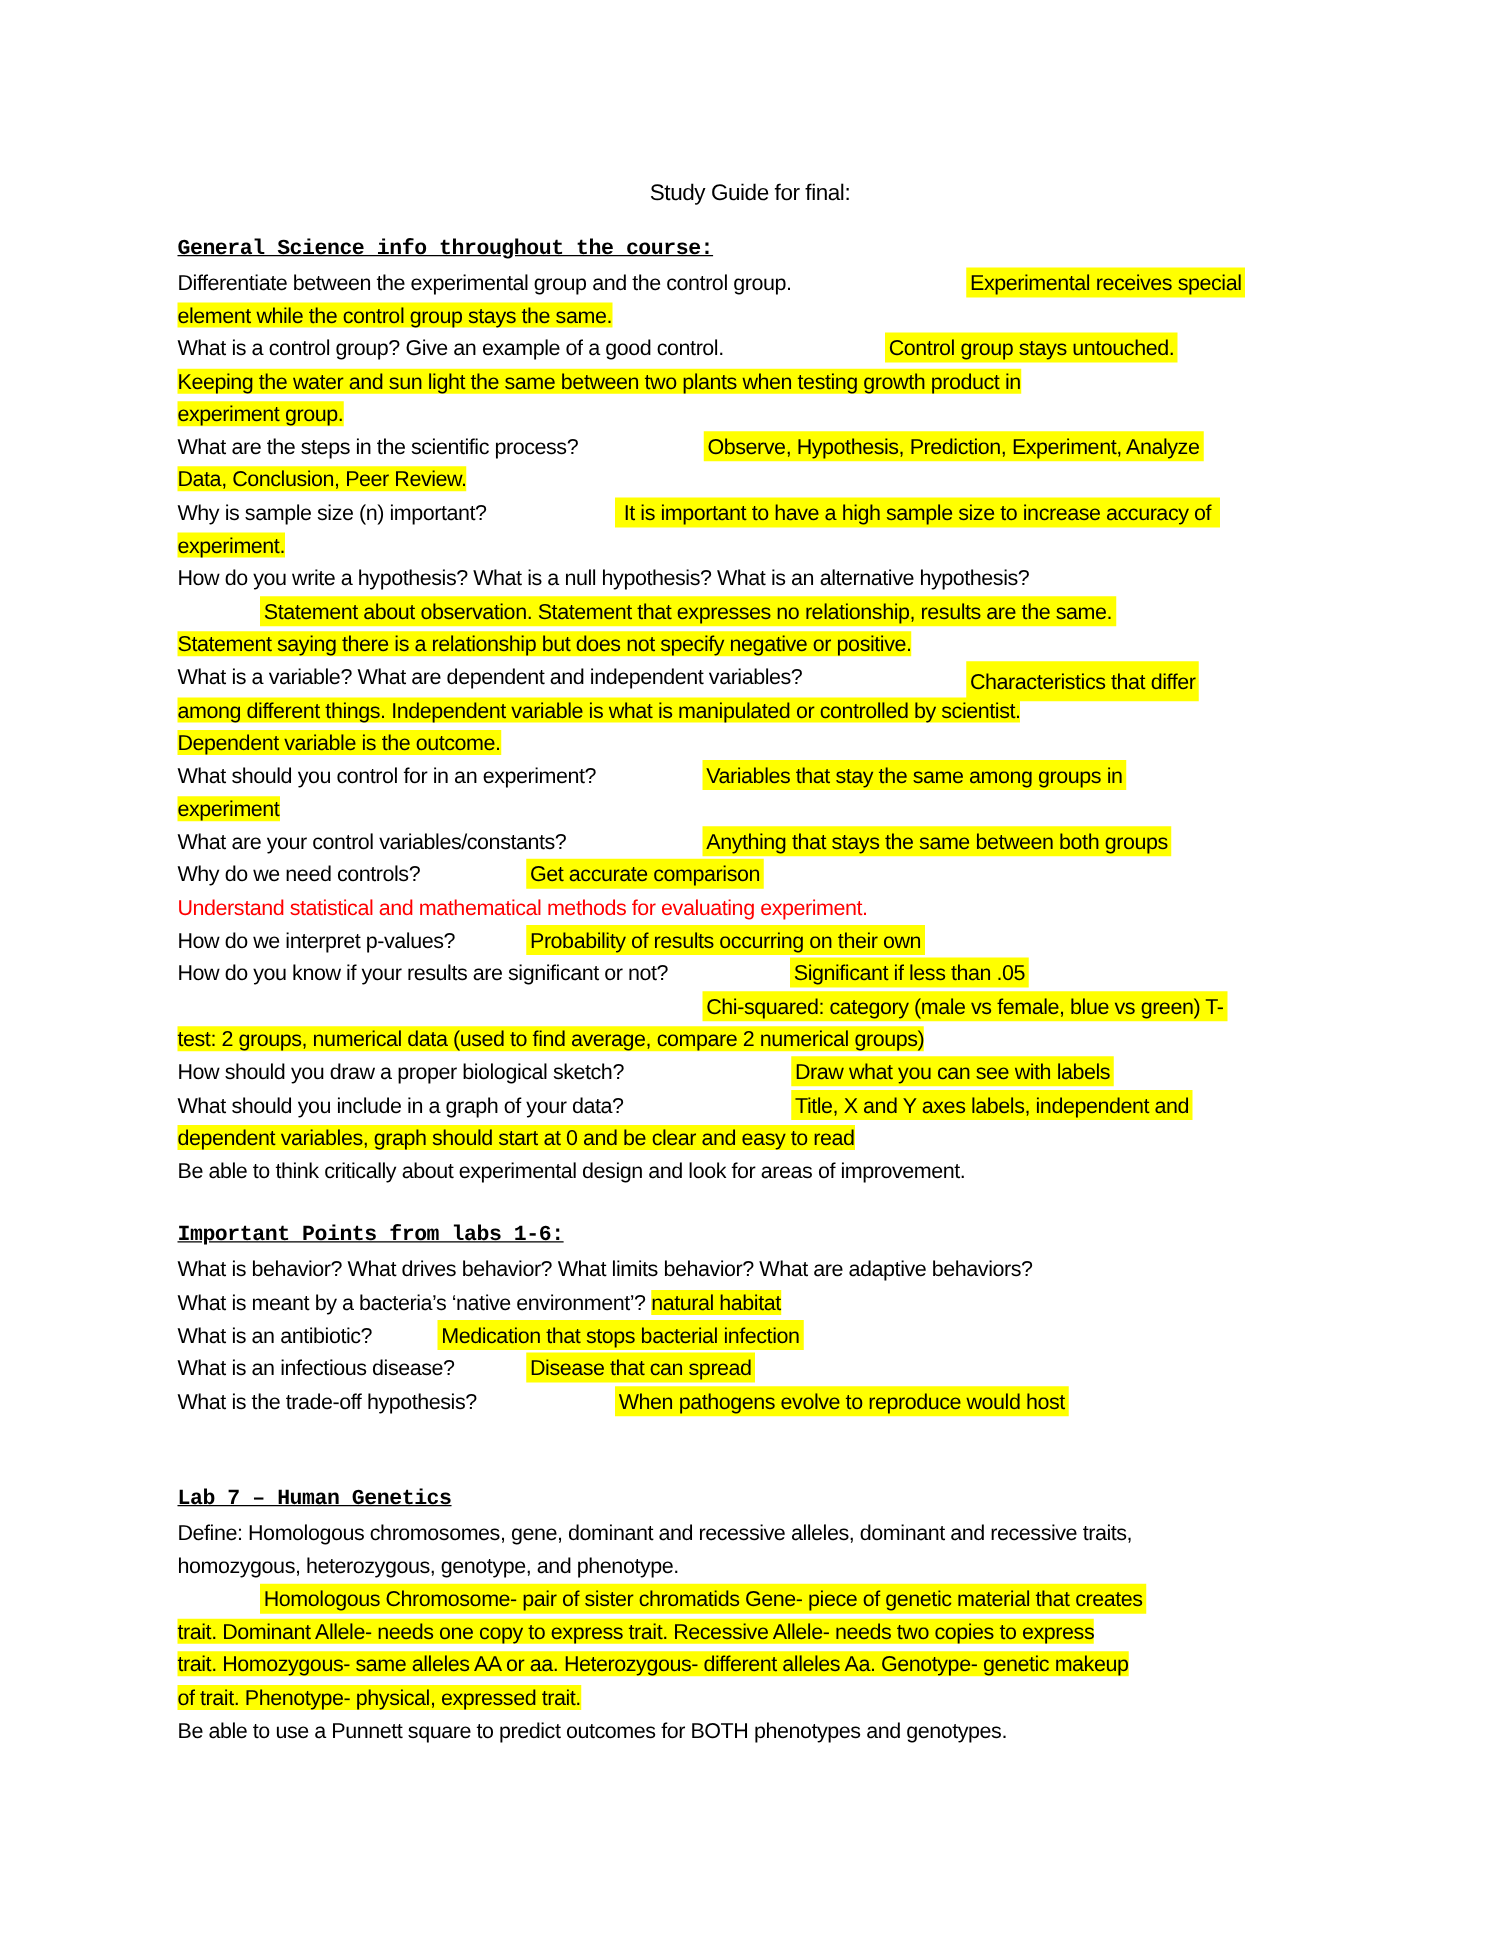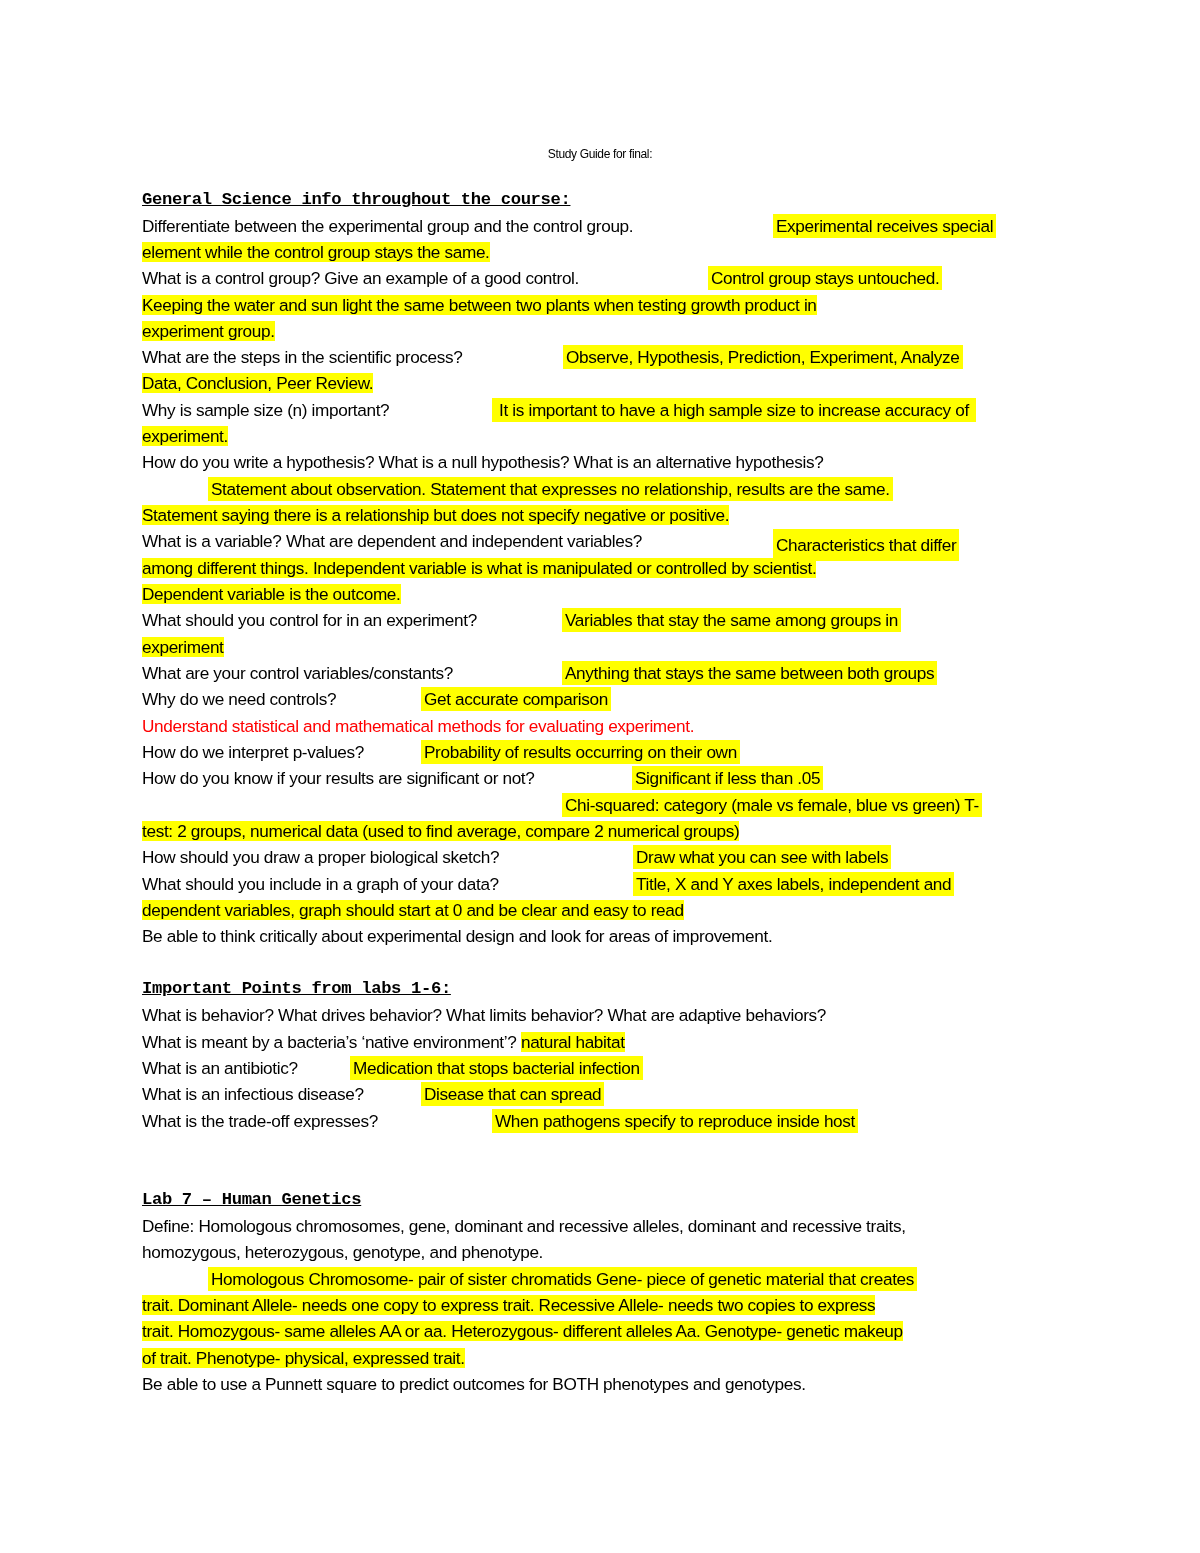--- a/index.html
+++ b/index.html
@@ -1,21 +1,21 @@
 <!DOCTYPE html>
 <html><head>
   <meta charset="utf-8">
   <style>
     html, body { margin: 0; padding: 0; background: #ffffff; }
     body { width: 1200px; height: 1553px; position: relative; overflow: hidden;
       font-family: "Liberation Sans", "DejaVu Sans", sans-serif; color: #000; }
     .page { position: absolute; left: 0; top: 0; width: 1200px; height: 1553px; background: #fff; }
     .line { position: absolute; left: 142px; height: 24px; line-height: 24px; font-size: 17.2px;
       white-space: pre; letter-spacing: -0.35px; }
-    .title { left: 0; width: 1200px; text-align: center; font-size: 12px; }
+    .title { left: 0; width: 1200px; text-align: center; font-size: 18px; }
     .heading { font-weight: bold; text-decoration: underline; font-family: Liberation Mono, monospace; }
     .hl { background: #ffff00; }
     .red { color: #ff0000; }
   </style>
 </head>
 <body>
 
 <div class="page">
 
   <div class="line title" style="top:142px">Study Guide for final:</div>
@@ -83,22 +83,22 @@
   <div class="line" style="top:1003px">What is behavior? What drives behavior? What limits behavior? What are adaptive behaviors?</div>
 
   <div class="line" style="top:1030px"><span>What is meant by a bacteria’s ‘native environment’?</span> <span class="hl">natural habitat</span></div>
 
   <div class="line" style="top:1056px"><span>What is an antibiotic?</span></div>
   <div class="line hl" style="top:1056px;left:350px;padding:0 3px">Medication that stops bacterial infection</div>
 
   <div class="line" style="top:1082px"><span>What is an infectious disease?</span></div>
   <div class="line hl" style="top:1082px;left:421px;padding:0 3px">Disease that can spread</div>
 
-  <div class="line" style="top:1109px"><span>What is the trade-off expresses?</span></div>
-  <div class="line hl" style="top:1109px;left:492px;padding:0 3px">When pathogens specify to reproduce inside host</div>
+  <div class="line" style="top:1109px"><span>What is the trade-off hypothesis?</span></div>
+  <div class="line hl" style="top:1109px;left:492px;padding:0 3px">When pathogens evolve to reproduce would host</div>
 
 
   <div class="line heading" style="top:1188px">Lab 7 – Human Genetics</div>
 
   <div class="line" style="top:1214px">Define: Homologous chromosomes, gene, dominant and recessive alleles, dominant and recessive traits,</div>
   <div class="line" style="top:1240px">homozygous, heterozygous, genotype, and phenotype.</div>
 
   <div class="line hl" style="top:1267px;left:208px;padding:0 3px">Homologous Chromosome- pair of sister chromatids Gene- piece of genetic material that creates</div>
   <div class="line" style="top:1293px"><span class="hl">trait. Dominant Allele- needs one copy to express trait. Recessive Allele- needs two copies to express</span></div>
   <div class="line" style="top:1319px"><span class="hl">trait. Homozygous- same alleles AA or aa. Heterozygous- different alleles Aa. Genotype- genetic makeup</span></div>

